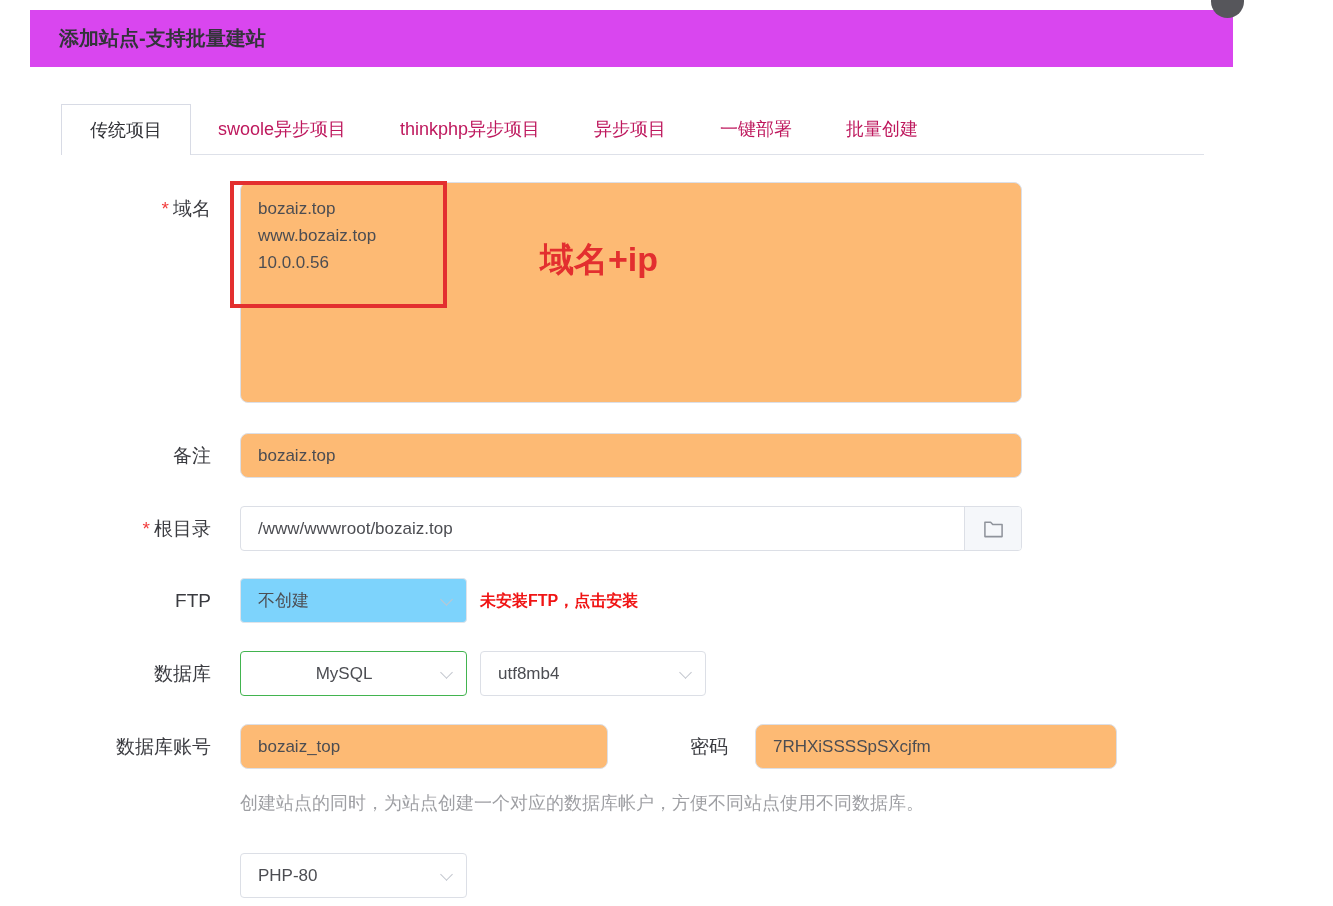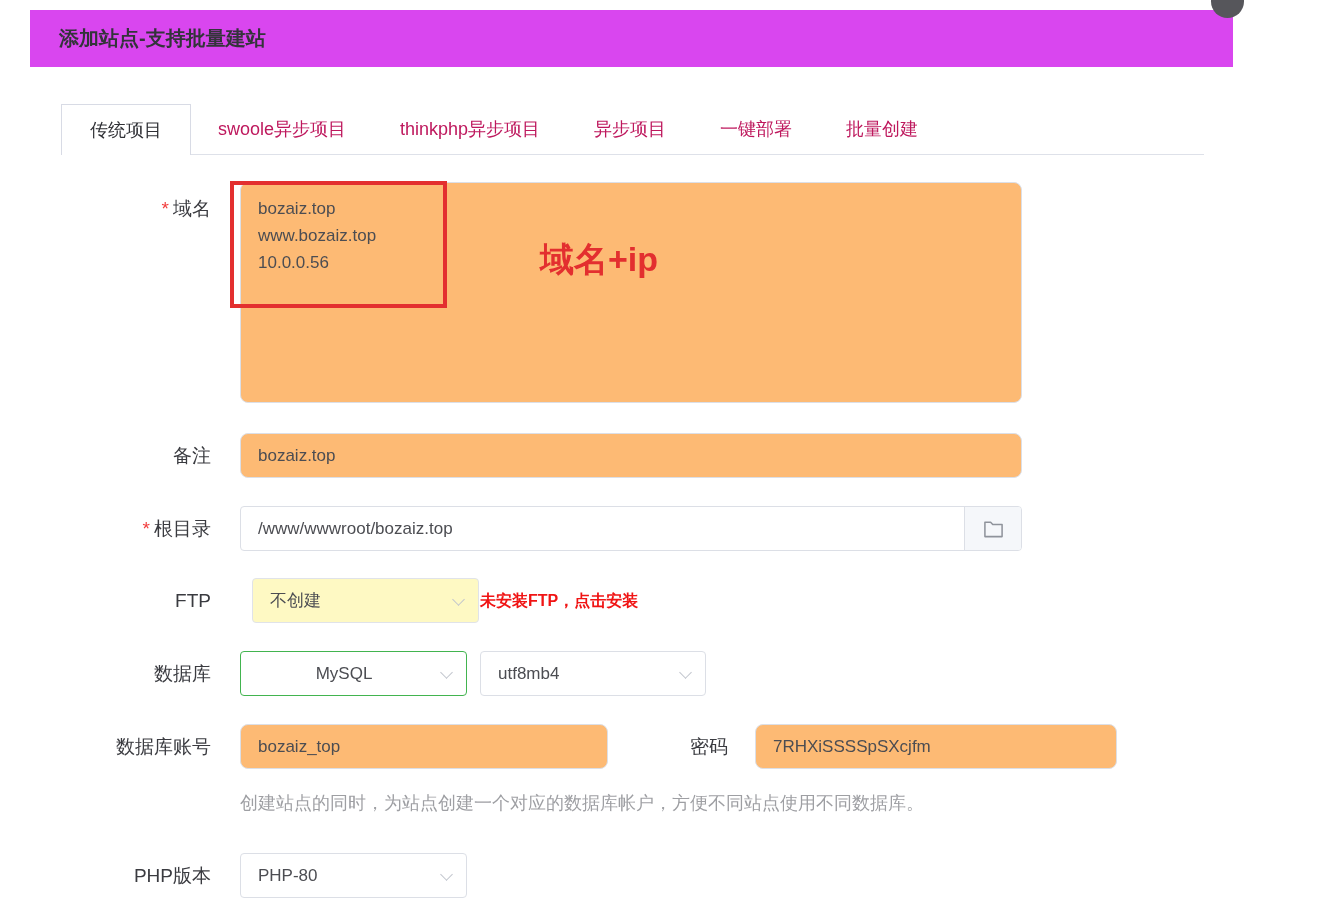--- a/index.html
+++ b/index.html
@@ -45,21 +45,21 @@
   .input-group input{flex:1;border:none;background:transparent;font-size:17px;
     color:var(--text-input);padding:0 17px;font-family:inherit;outline:none;}
   .input-append{width:57px;background:#f5f7fa;border-left:1px solid var(--border);
     border-radius:0 3px 3px 0;display:flex;align-items:center;justify-content:center;cursor:pointer;}
 
   .select{position:absolute;top:0;height:45px;border:1px solid var(--border);border-radius:4px;
     background:#fff;display:flex;align-items:center;padding:0 36px 0 17px;
     font-size:17px;color:var(--text-input);cursor:pointer;}
   .select .chev{position:absolute;right:15px;top:16px;width:9px;height:9px;
     border-right:1.5px solid #c1c5cd;border-bottom:1.5px solid #c1c5cd;transform:rotate(45deg);}
-  .select.disabled{background:#fef9c3;border-color:#e0e3e9;margin-left:12px;}
+  .select.disabled{background:#7dd3fc;border-color:#e0e3e9;}
   .select.green{border-color:var(--green);}
 
   .warning{position:absolute;left:480px;top:0;line-height:45px;font-size:16px;
     font-weight:bold;color:var(--warn);cursor:pointer;white-space:nowrap;}
   .db-note{position:absolute;left:240px;top:791px;font-size:18px;color:#9e9fa3;white-space:nowrap;}
 
   
   .anno-rect{position:absolute;left:230px;top:181px;width:217px;height:127px;
     border:4px solid var(--red);z-index:5;pointer-events:none;}
   .anno-text{position:absolute;left:540px;top:203px;font-size:34px;font-weight:700;
@@ -152,20 +152,19 @@
   <div class="row" style="top:724px;">
     <div class="flabel">数据库账号</div>
     <input class="ctl" style="left: 240px; width: 368px;" type="text" value="bozaiz_top">
     <div class="flabel" style="left:620px;width:108px;">密码</div>
     <input class="ctl" style="left: 755px; width: 362px;" type="text" value="7RHXiSSSSpSXcjfm">
   </div>
 
   <div class="db-note">创建站点的同时，为站点创建一个对应的数据库帐户，方便不同站点使用不同数据库。</div>
 
   <div class="row" style="top:853px;">
-    <div class="flabel">PHP版本</div>
     <div class="select" style="left:240px;width:227px;">
       <span>PHP-80</span>
       <span class="chev"></span>
     </div>
   </div>
 
 </div>
 
 </body></html>

